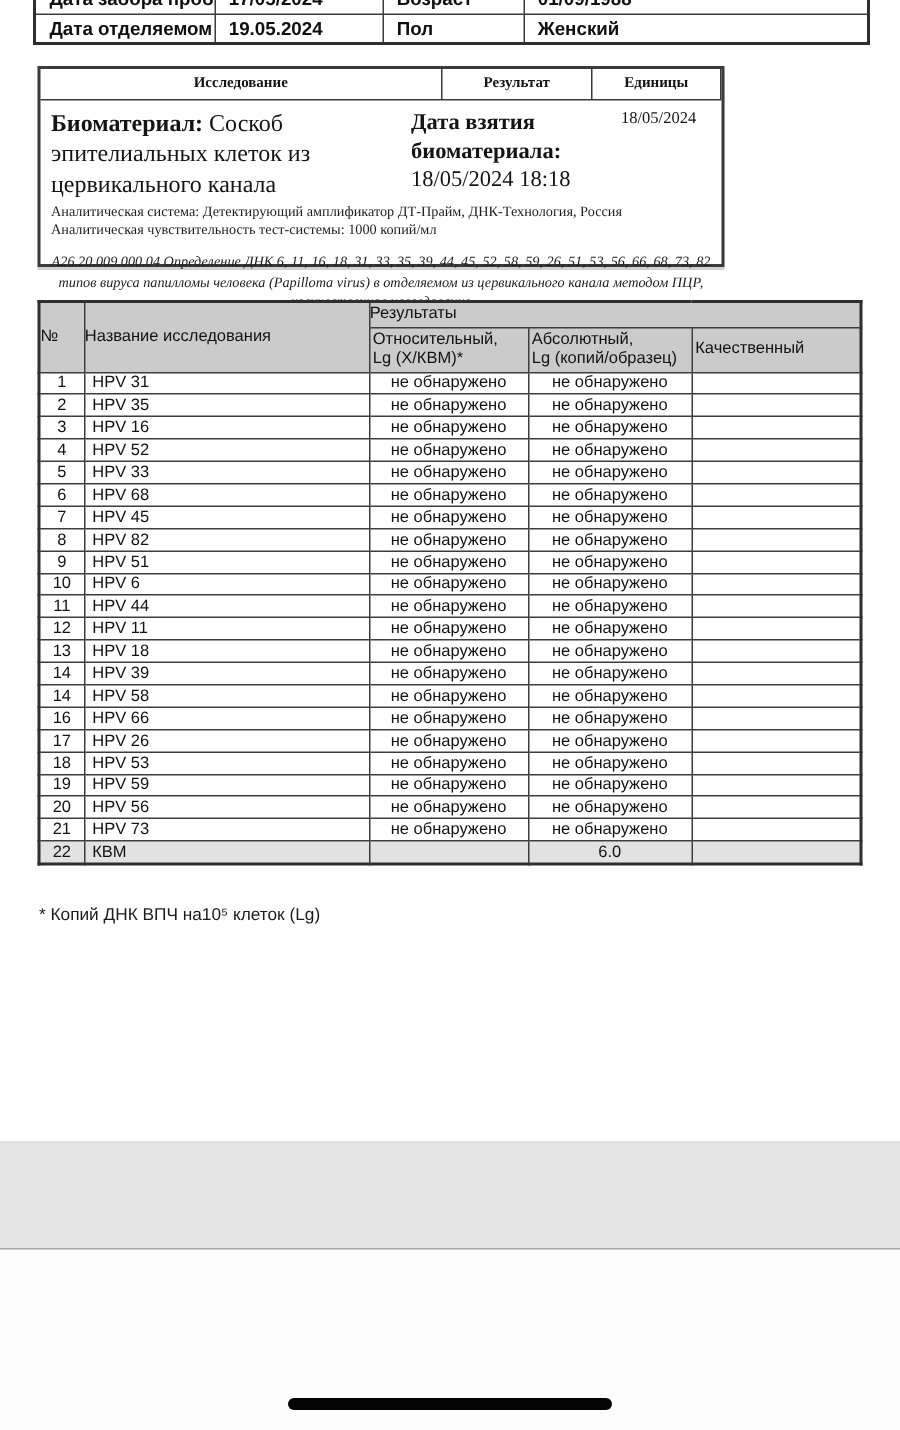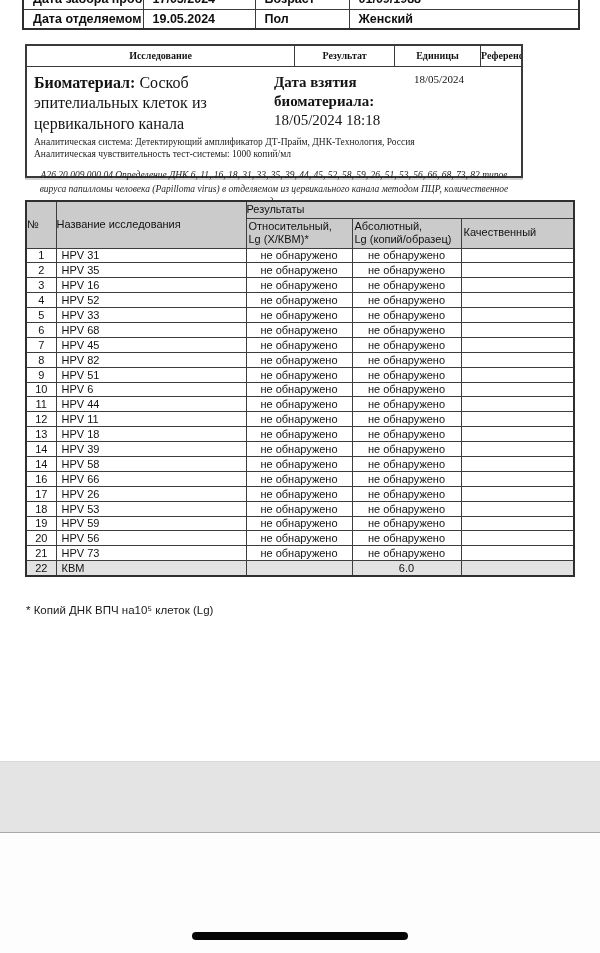--- a/index.html
+++ b/index.html
@@ -20,21 +20,21 @@
   }
   .patient-table td {
     border:1.5px solid #3c3c3c; height:20px;
     padding:0 0 0 9px; vertical-align:middle; white-space:nowrap; overflow:hidden;
   }
   .patient-table .w1{width:120px}.patient-table .w2{width:112px}
   .patient-table .w3{width:94px}.patient-table .w4{width:230px}
 
   
   .order-table {
-    position:absolute; left:25px; top:44px; width:498px; height:134px;
+    position:absolute; left:25px; top:44px; width:458px; height:134px;
     border:2px solid #3a3a3a; background:#fff;
     box-shadow:0 2px 0 rgba(0,0,0,0.18);
     font-family:"Liberation Serif", serif;
   }
   .order-head { display:flex; border-bottom:1.5px solid #3a3a3a; height:21px; }
   .order-head .hcell {
     font-weight:bold; font-size:10px; text-align:center;
     padding-top:4px; border-right:1.5px solid #3a3a3a; overflow:hidden; white-space:nowrap;
   }
   .order-head .hcell:last-child { border-right:none; }

